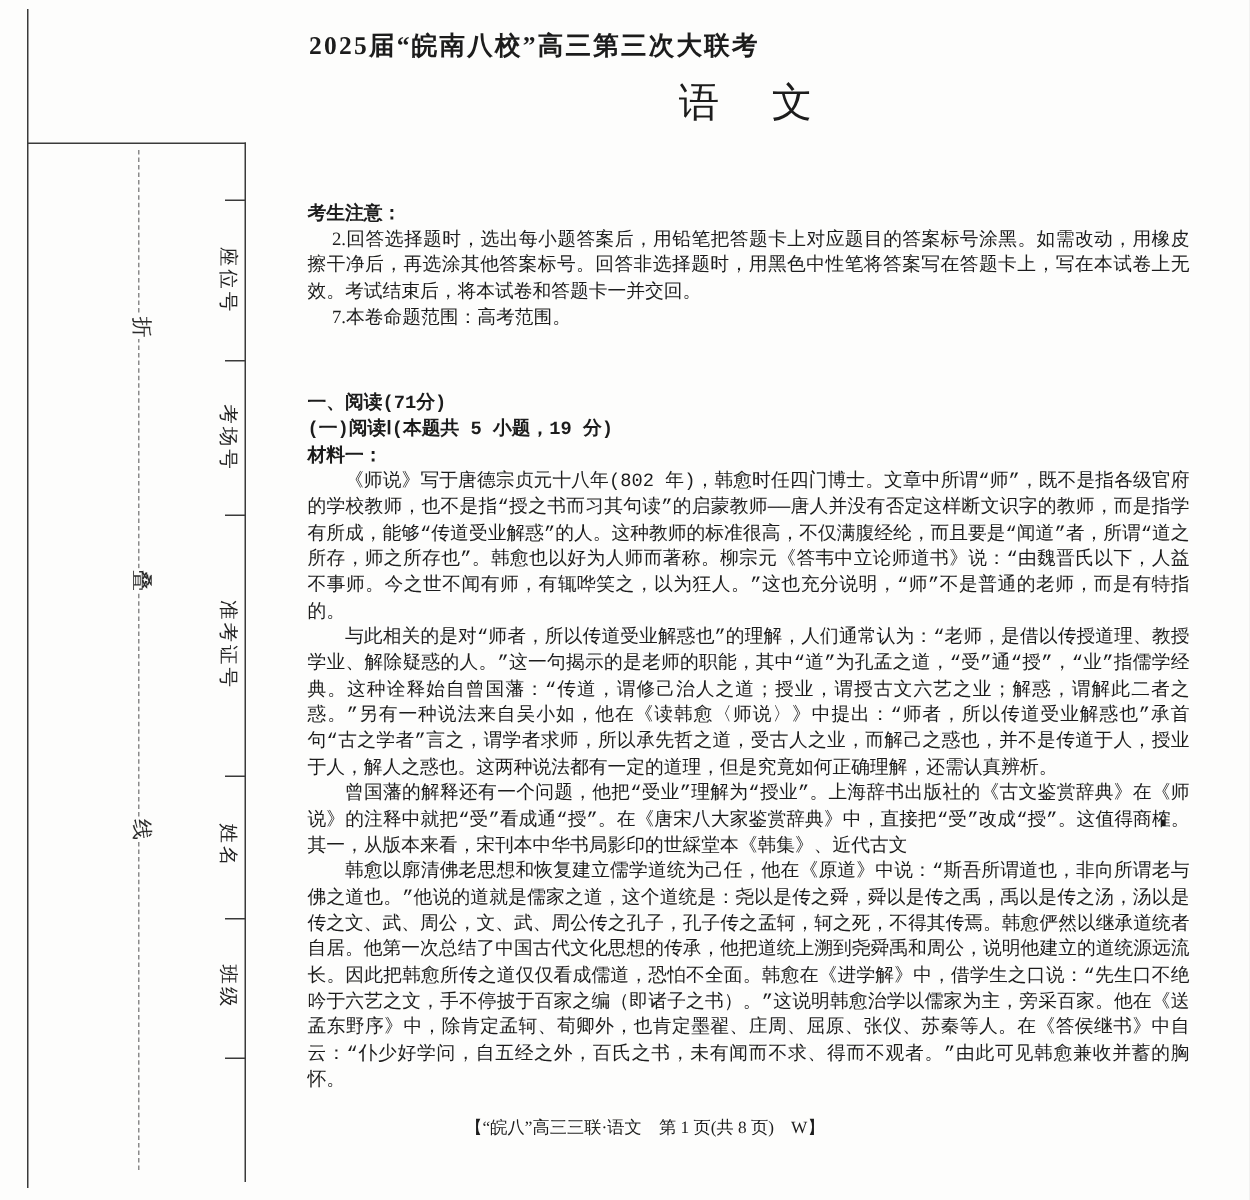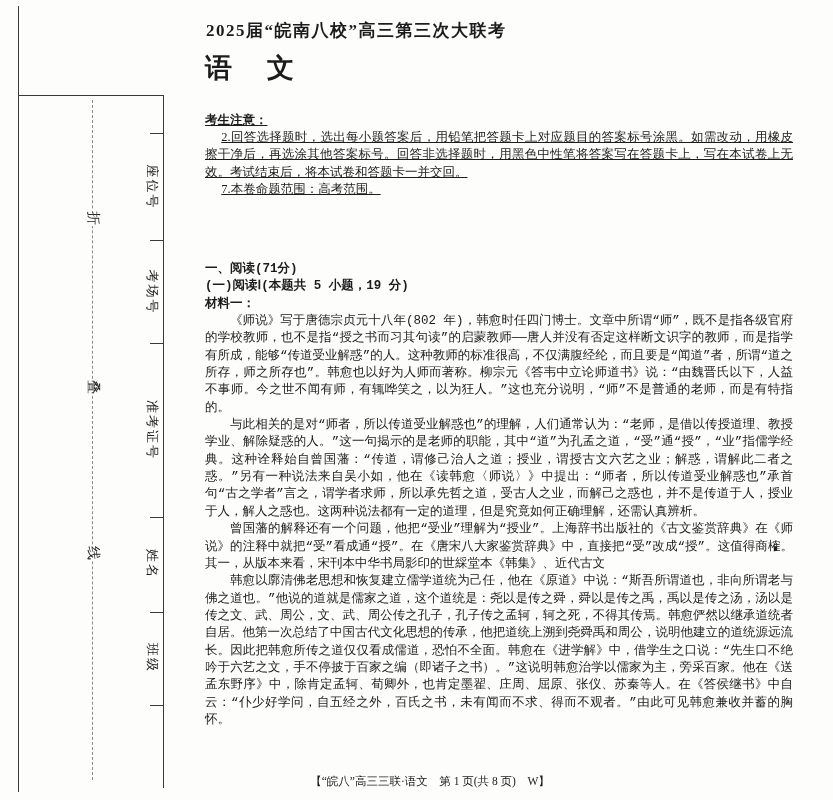--- a/index.html
+++ b/index.html
@@ -23,38 +23,38 @@
   .field-label {
     position:absolute; left:152px; white-space:nowrap; font-size:13px; color:#222;
     letter-spacing:2px; transform:translate(-50%,-50%) rotate(90deg);
   }
   
   .title {
     position:absolute; top:19px; left:206px; width:588px; text-align:left;
     font-size:17px; font-weight:bold; letter-spacing:1.5px;
   }
   .subject {
-    position:absolute; top:50px; left:205px; width:588px; 
-    font-size:27px; font-weight:bold; letter-spacing:4px;
+    position:absolute; top:50px; left:205px; width:588px; text-align:center;
+    font-size:27px; font-weight:normal; letter-spacing:4px;
   }
   .notice {
-    position:absolute; top:112px; left:205px; width:588px;
-    font-size:12.5px; line-height:17.2px; text-align:justify;text-decoration:underline;
+    position:absolute; top:134px; left:205px; width:588px;
+    font-size:12.5px; line-height:17.2px; text-align:justify;
   }
   .notice-heading { font-weight:bold; }
   .notice-item { text-indent:1.3em; }
   .body-block {
     position:absolute; top:261px; left:205px; width:588px;
     font-size:12.5px; line-height:17.35px; text-align:justify;font-family:Liberation Mono, monospace;
   }
   .h-part, .h-sub, .material-label { font-weight:bold; }
   .para { text-indent:2em; margin:0; }
   .instruction, .h-part, .h-sub, .material-label { margin:0; }
   .footer {
-    position:absolute; top:774px; left:430px; transform:translateX(-50%);
+    position:absolute; top:744px; left:430px; transform:translateX(-50%);
     white-space:nowrap; font-size:11.5px; color:#1c1c1c;text-align:center;
   }
 </style>
 </head>
 <body>
 
 <div class="page">
 
   <div class="left-rule"></div>
   <div class="top-rule"></div>

